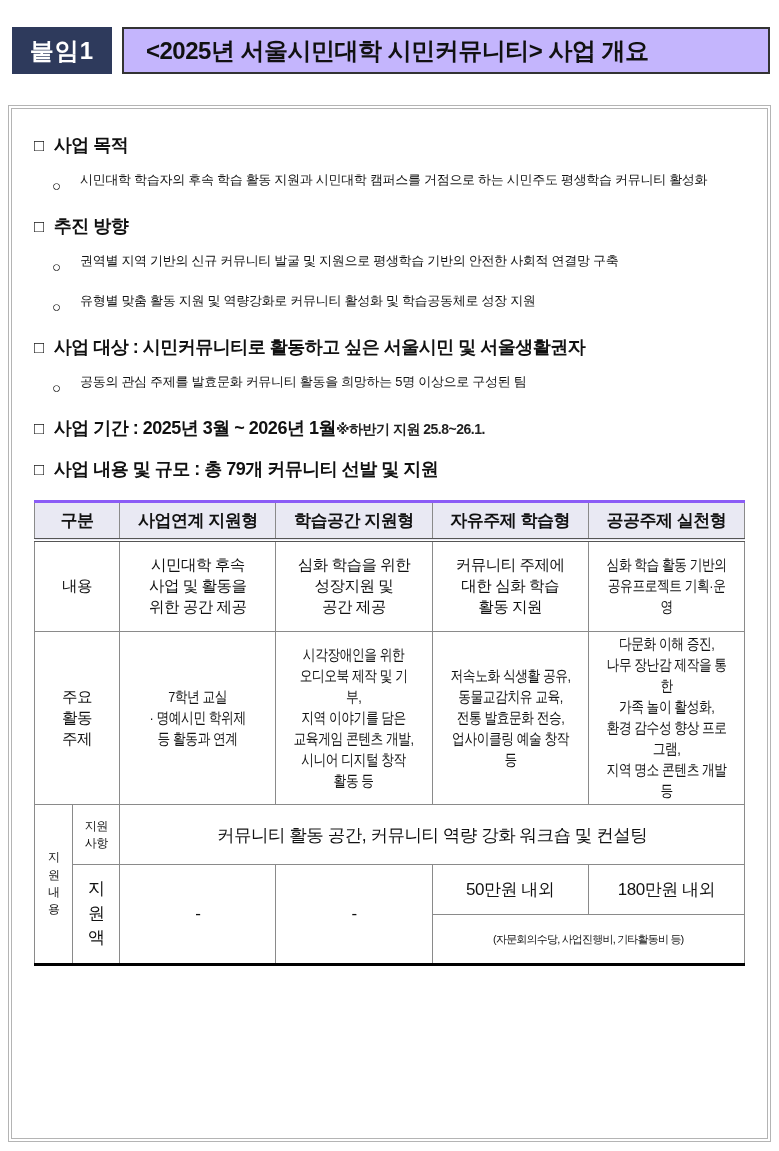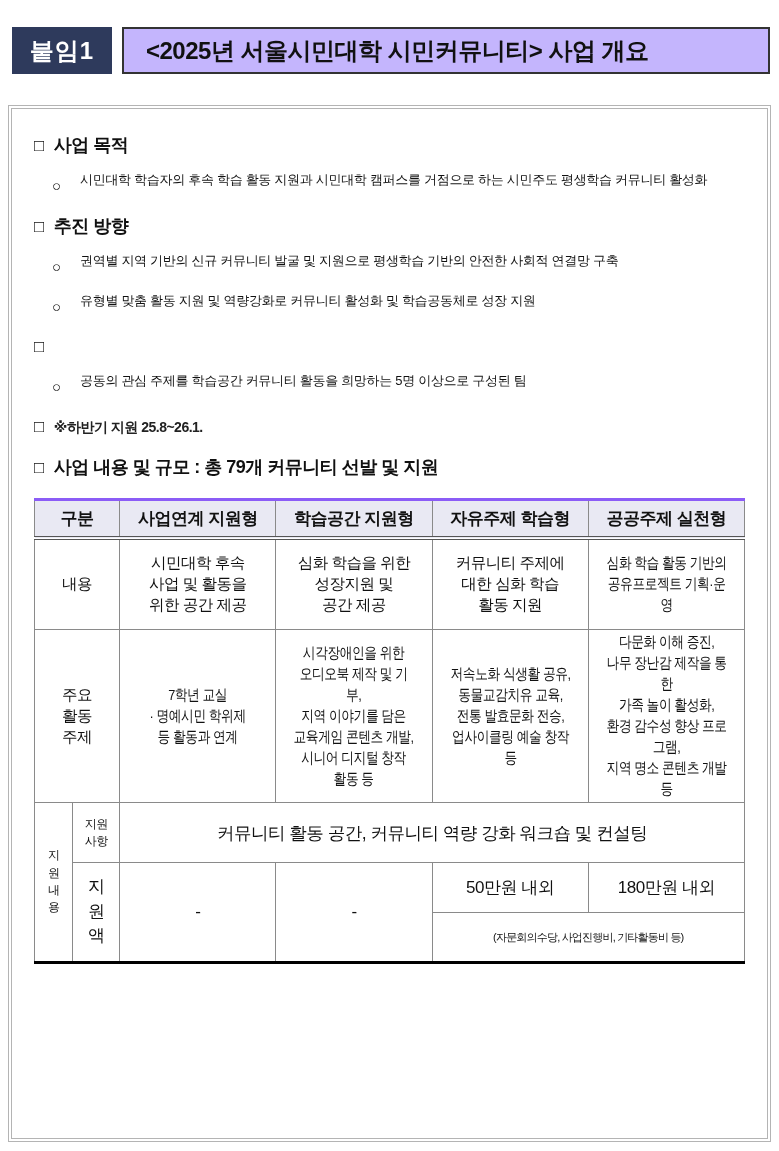--- a/index.html
+++ b/index.html
@@ -116,28 +116,30 @@
       <span class="o">○</span>
       <div class="btxt">권역별 지역 기반의 신규 커뮤니티 발굴 및 지원으로 평생학습 기반의 안전한 사회적 연결망 구축</div>
     </div>
     <div class="bullet">
       <span class="o">○</span>
       <div class="btxt">유형별 맞춤 활동 지원 및 역량강화로 커뮤니티 활성화 및 학습공동체로 성장 지원</div>
     </div>
 
     <div class="h-line">
       <span class="sq">□</span>
-    </div>
-    <div class="bullet">
-      <span class="o">○</span>
-      <div class="btxt">공동의 관심 주제를 학습공간 커뮤니티 활동을 희망하는 5명 이상으로 구성된 팀</div>
-    </div>
-
-    <div class="h-line">
-      <span class="sq">□</span>
+      <span>사업 대상 : 시민커뮤니티로 활동하고 싶은 서울시민 및 서울생활권자</span>
+    </div>
+    <div class="bullet">
+      <span class="o">○</span>
+      <div class="btxt">공동의 관심 주제를 발효문화 커뮤니티 활동을 희망하는 5명 이상으로 구성된 팀</div>
+    </div>
+
+    <div class="h-line">
+      <span class="sq">□</span>
+      <span>사업 기간 : 2025년 3월 ~ 2026년 1월</span>
       <span class="h-note">※하반기 지원 25.8~26.1.</span>
     </div>
 
     <div class="h-line">
       <span class="sq">□</span>
       <span>사업 내용 및 규모 : 총 79개 커뮤니티 선발 및 지원</span>
     </div>
 
     <table class="ov">
       <colgroup>

